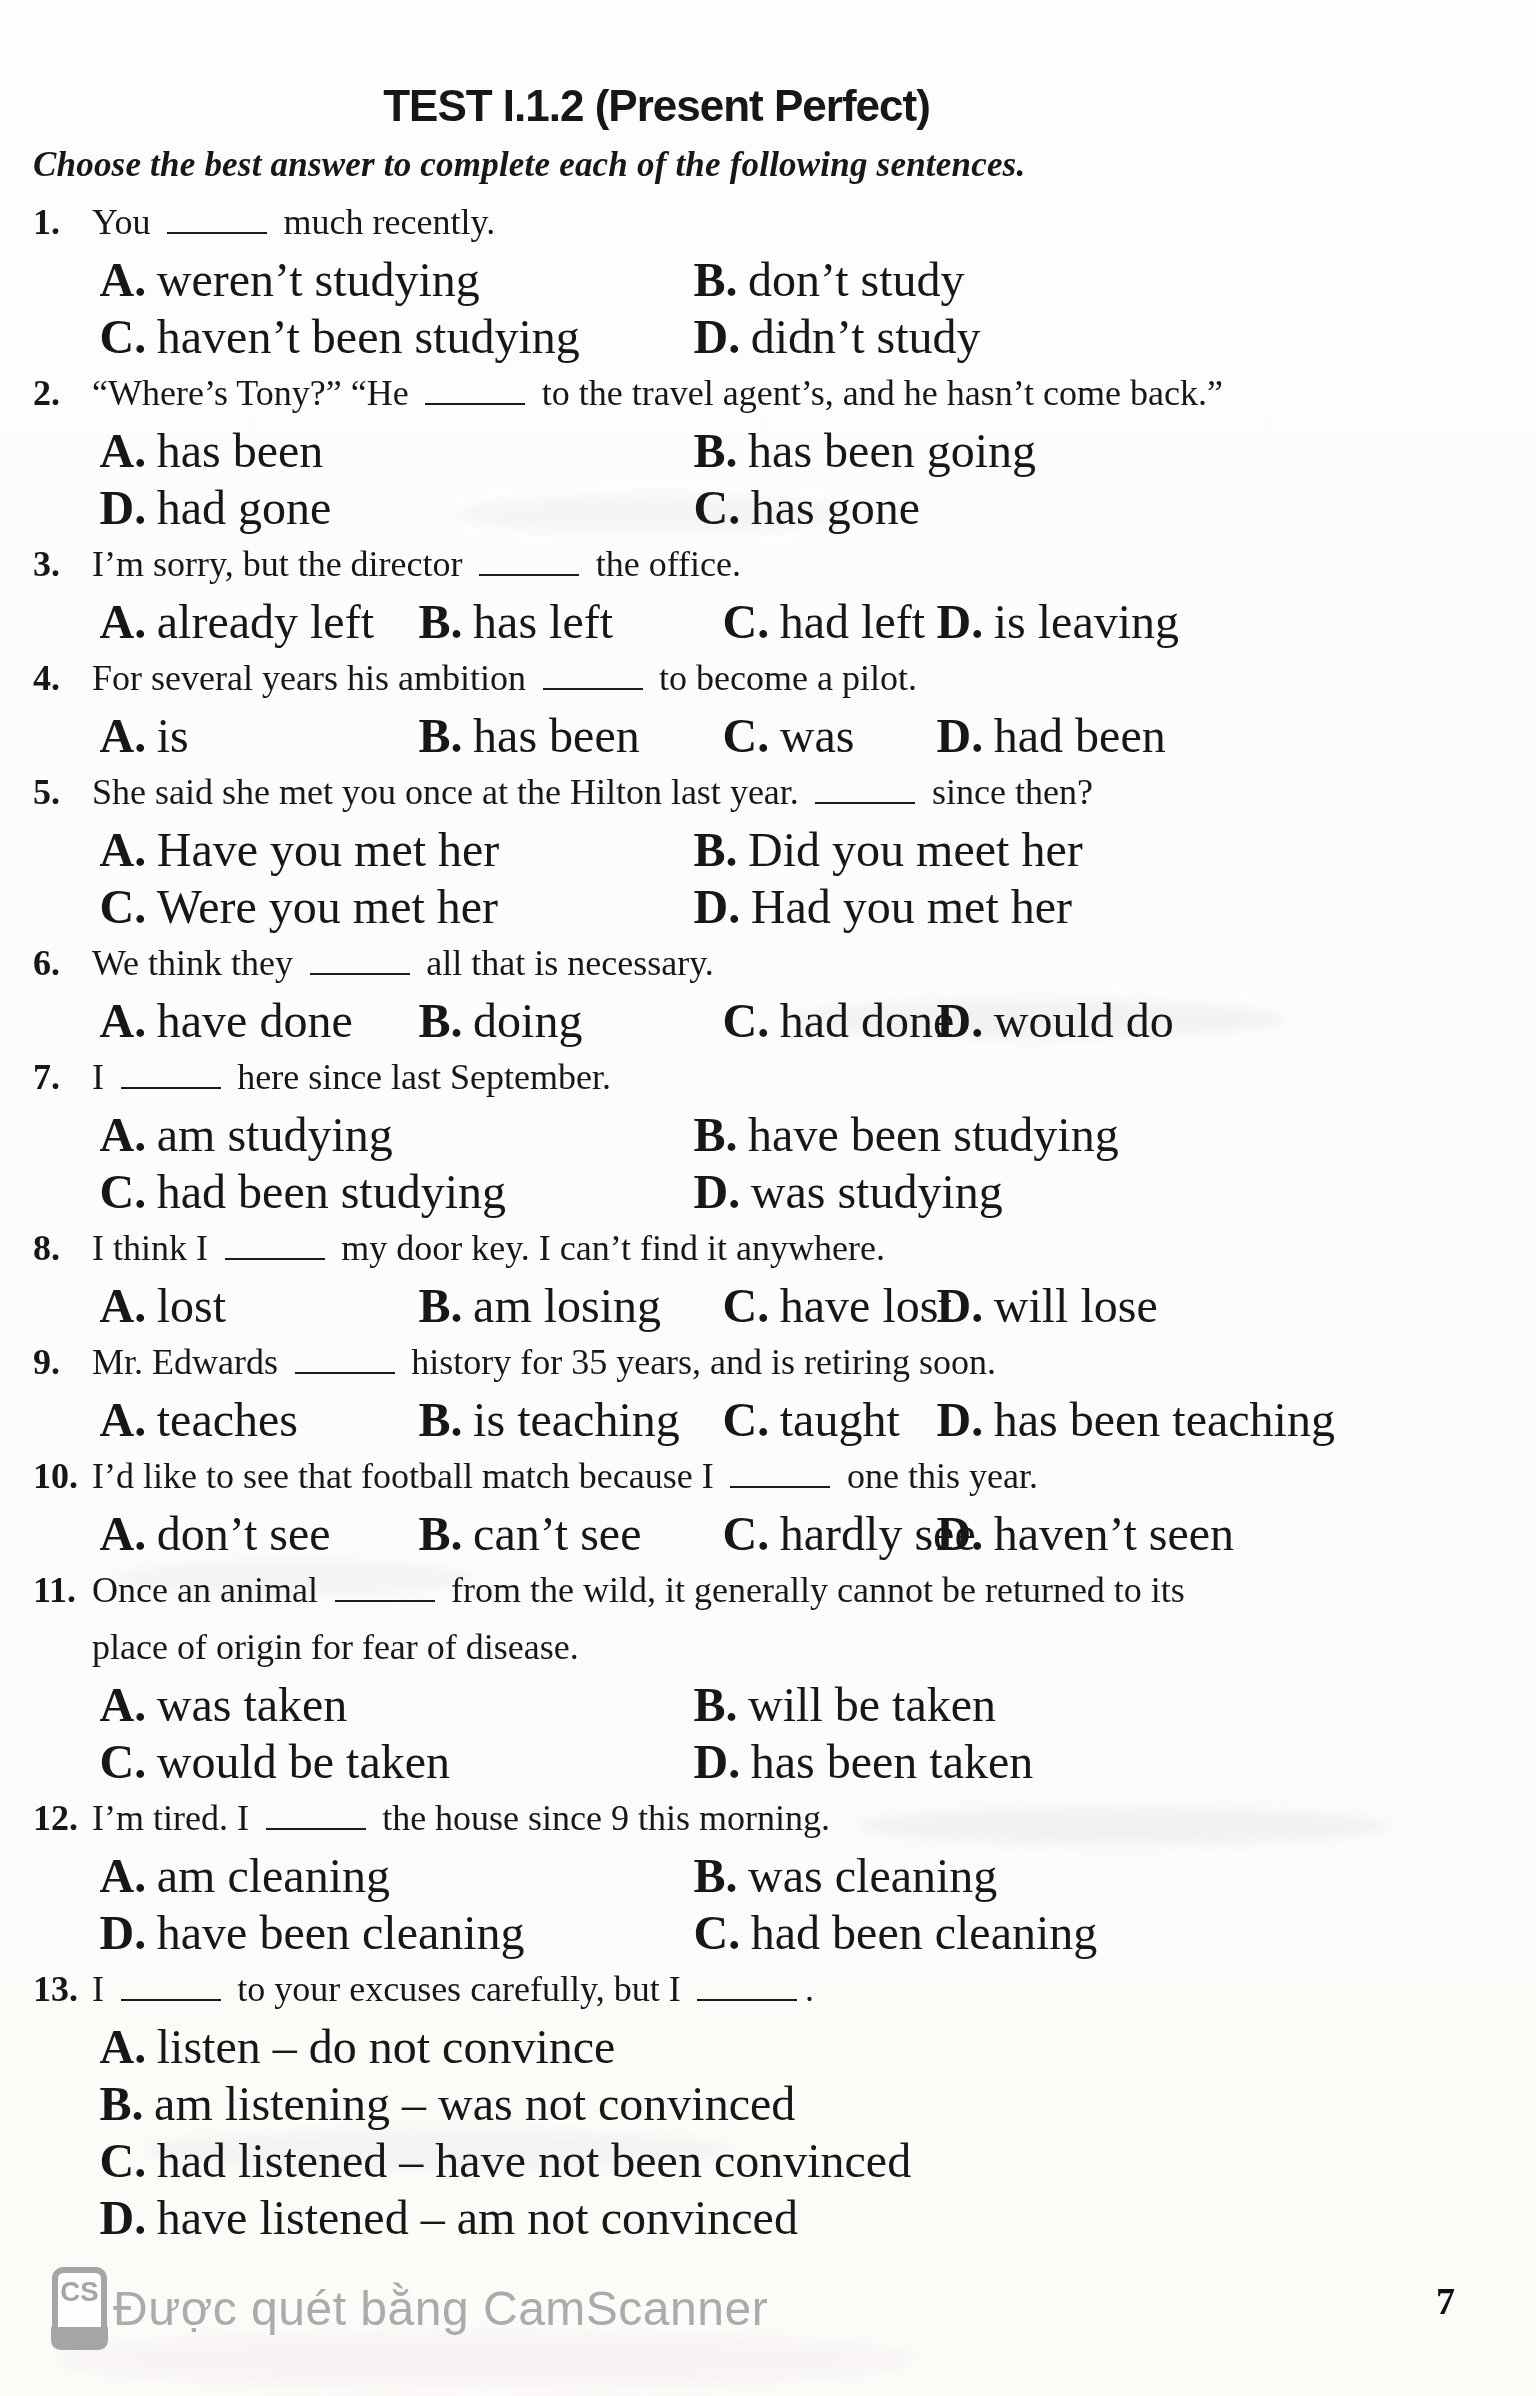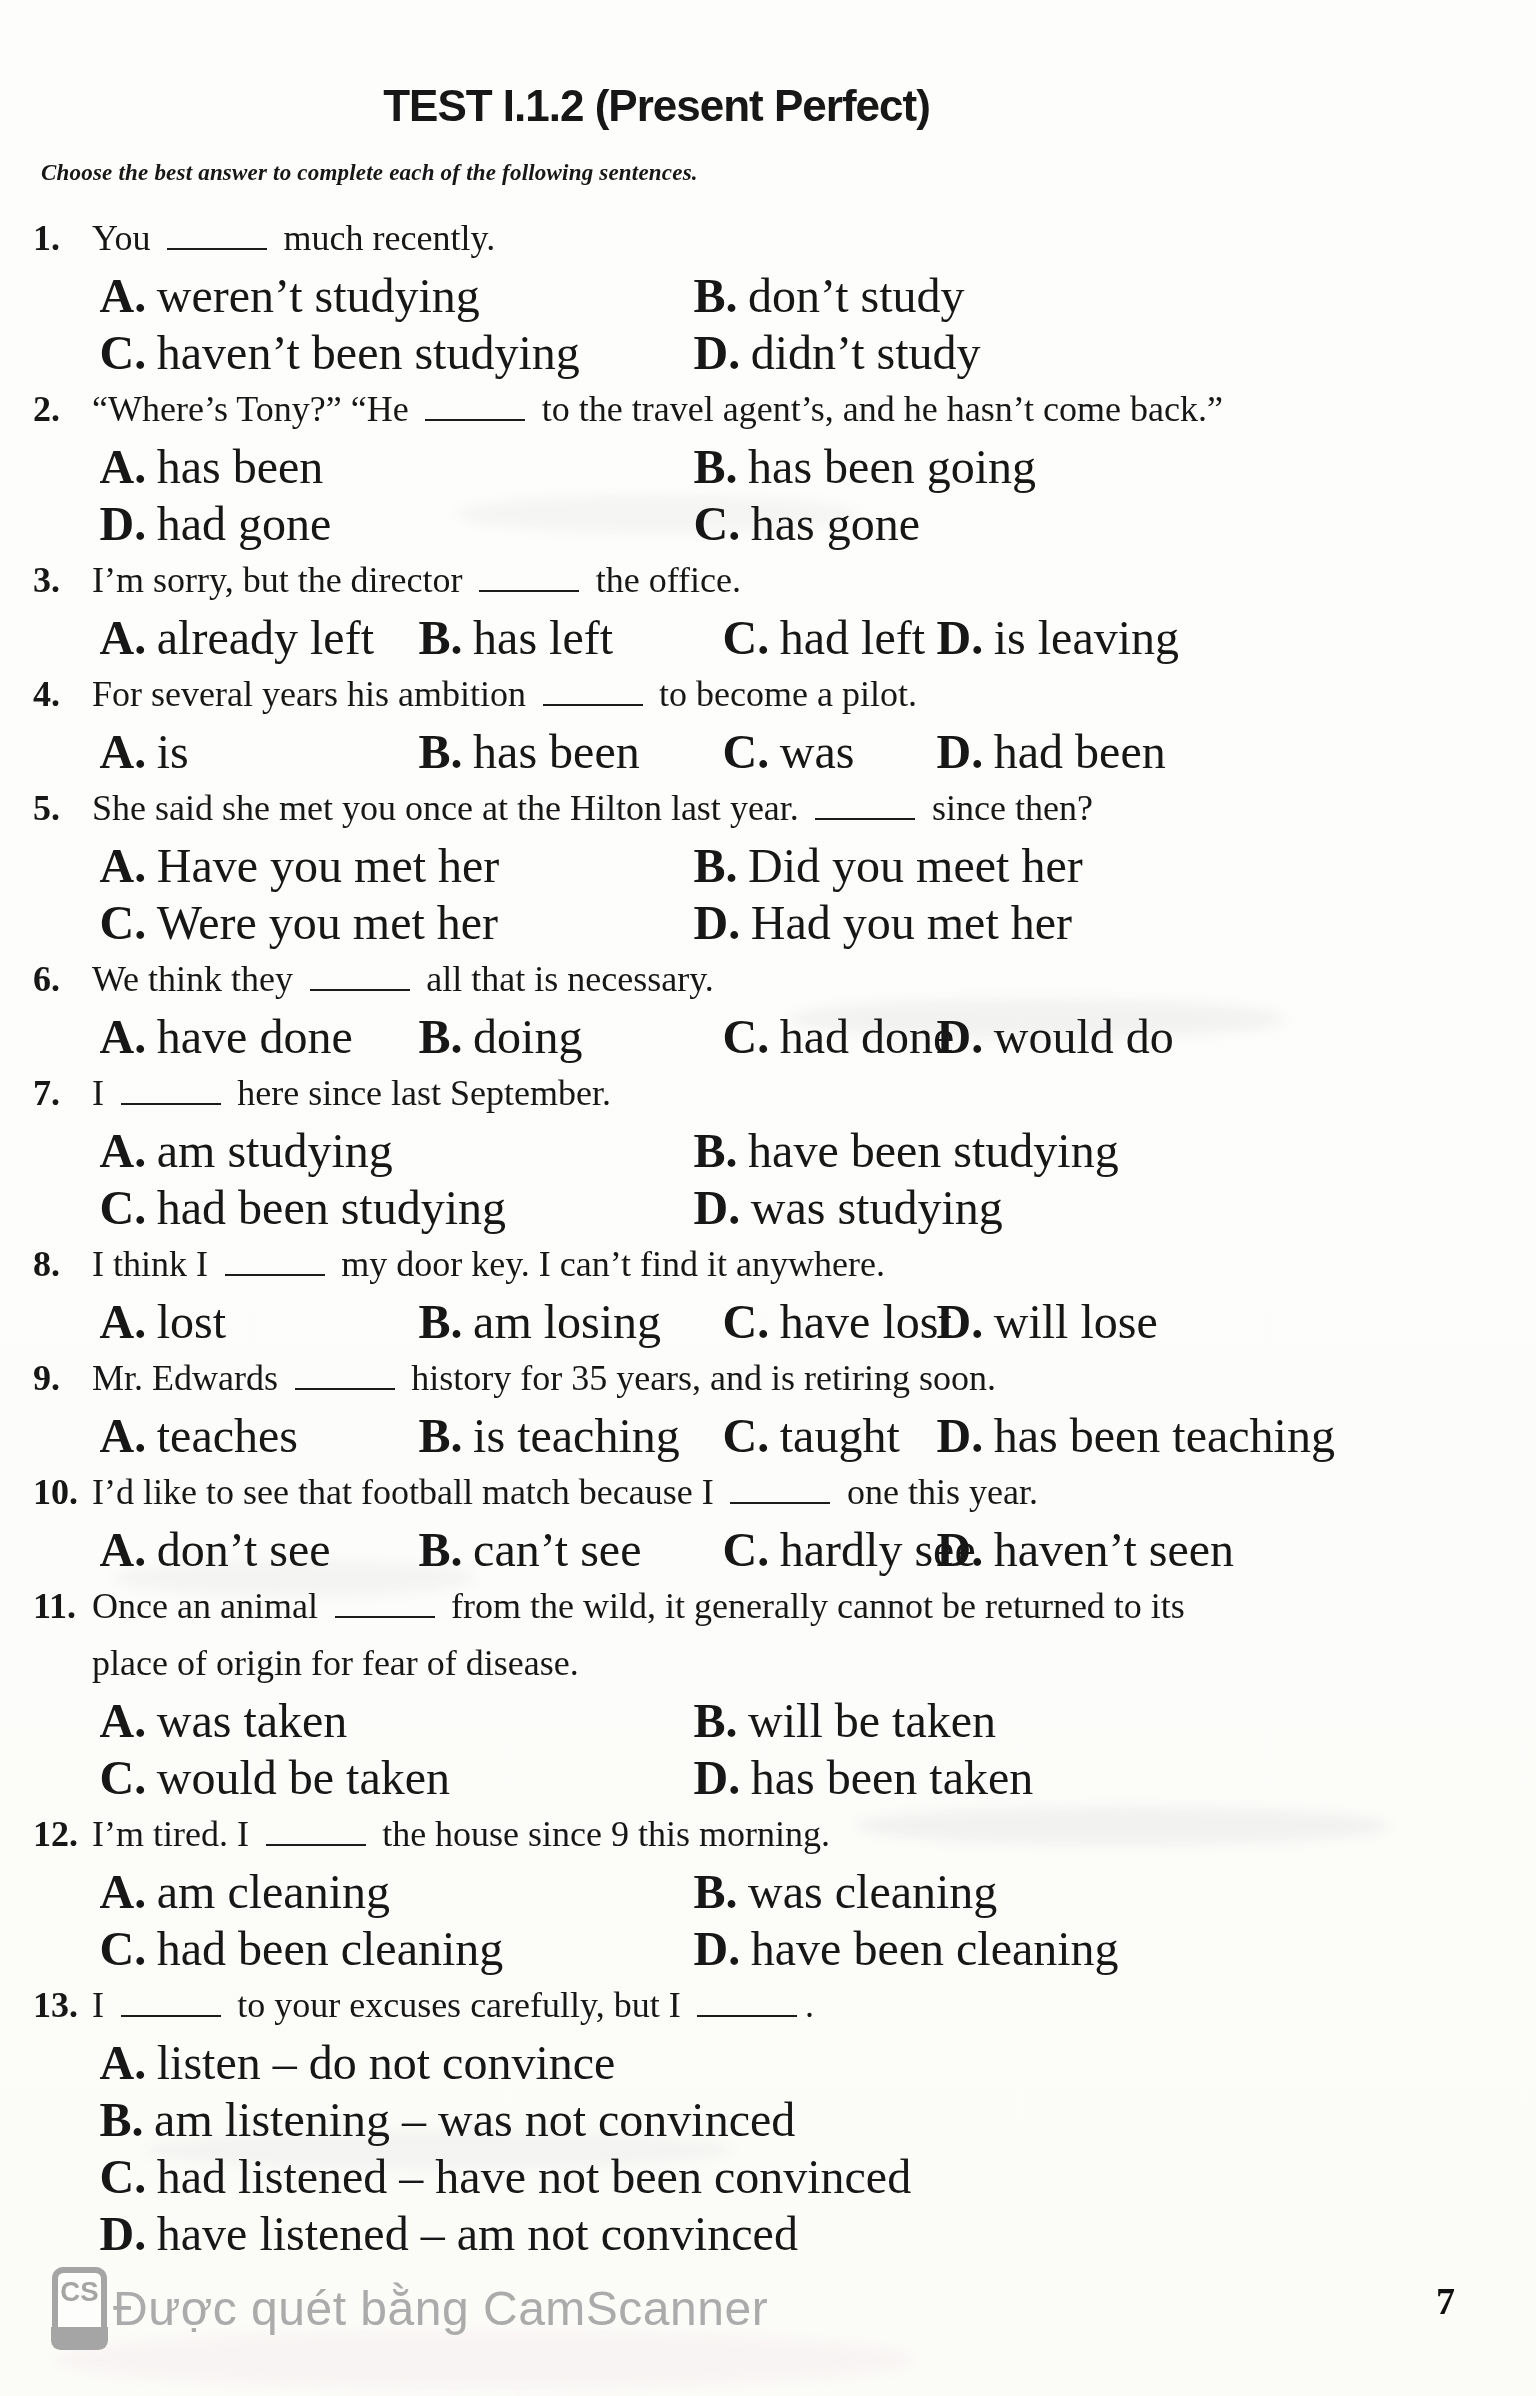--- a/index.html
+++ b/index.html
@@ -15,22 +15,22 @@
   .content{padding:76px 38px 0 33px;position:relative;z-index:2;}
   .title{
     font-family:"Liberation Sans", sans-serif;
     font-weight:bold;
     font-size:44px;line-height:59px;
     letter-spacing:-1px;
     text-align:center;
     margin:0 219px 0 0;
   }
   .instruction{
-    margin:8px;
-    font-size:23px;line-height:59px;
+    margin:0;
+    font-size:35px;line-height:59px;
     font-weight:bold;font-style:italic;
     letter-spacing:0.2px;
   }
   .question{display:flex;align-items:flex-start;}
   .qnum{
     flex:0 0 59px;
     font-weight:bold;
     font-size:36px;line-height:57px;
   }
   .qbody{flex:1;min-width:0;}
@@ -243,22 +243,22 @@
             </div>
           </div>
         </div>
         <div class="question">
           <span class="qnum">12.</span>
           <div class="qbody">
             <p class="stem">I’m tired. I <span class="blank"></span> the house since 9 this morning.</p>
             <div class="opts opts-cols2">
               <span class="opt"><b>A.</b><span class="opt-text">am cleaning</span></span>
               <span class="opt"><b>B.</b><span class="opt-text">was cleaning</span></span>
+              <span class="opt"><b>D.</b><span class="opt-text">have been cleaning</span></span>
               <span class="opt"><b>C.</b><span class="opt-text">had been cleaning</span></span>
-              <span class="opt"><b>D.</b><span class="opt-text">have been cleaning</span></span>
             </div>
           </div>
         </div>
         <div class="question">
           <span class="qnum">13.</span>
           <div class="qbody">
             <p class="stem">I <span class="blank"></span> to your excuses carefully, but I <span class="blank"></span>.</p>
             <div class="opts opts-list">
               <span class="opt"><b>A.</b><span class="opt-text">listen – do not convince</span></span>
               <span class="opt"><b>B.</b><span class="opt-text">am listening – was not convinced</span></span>

